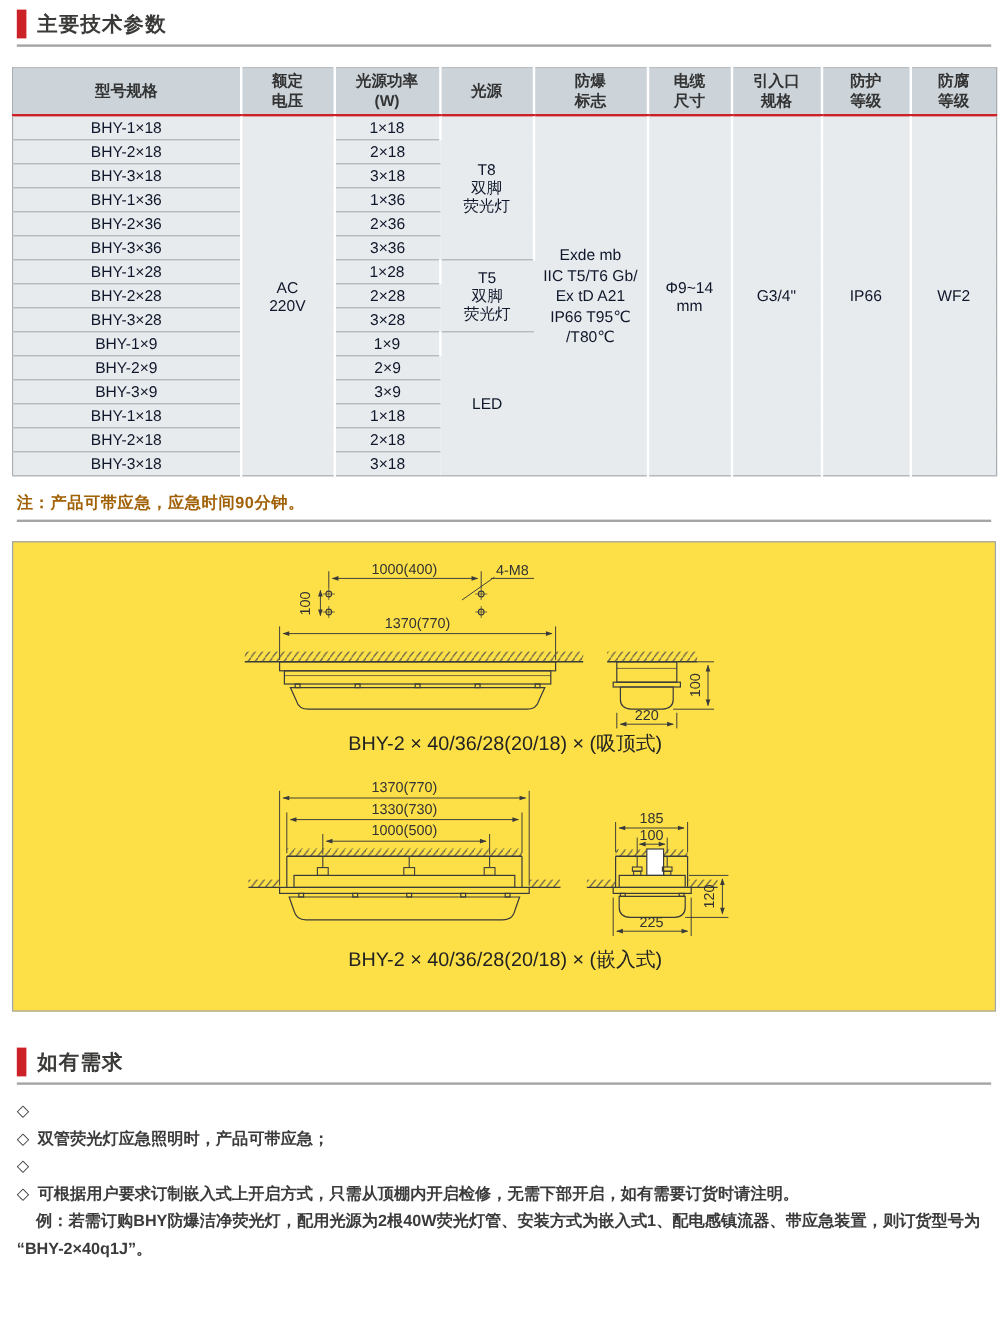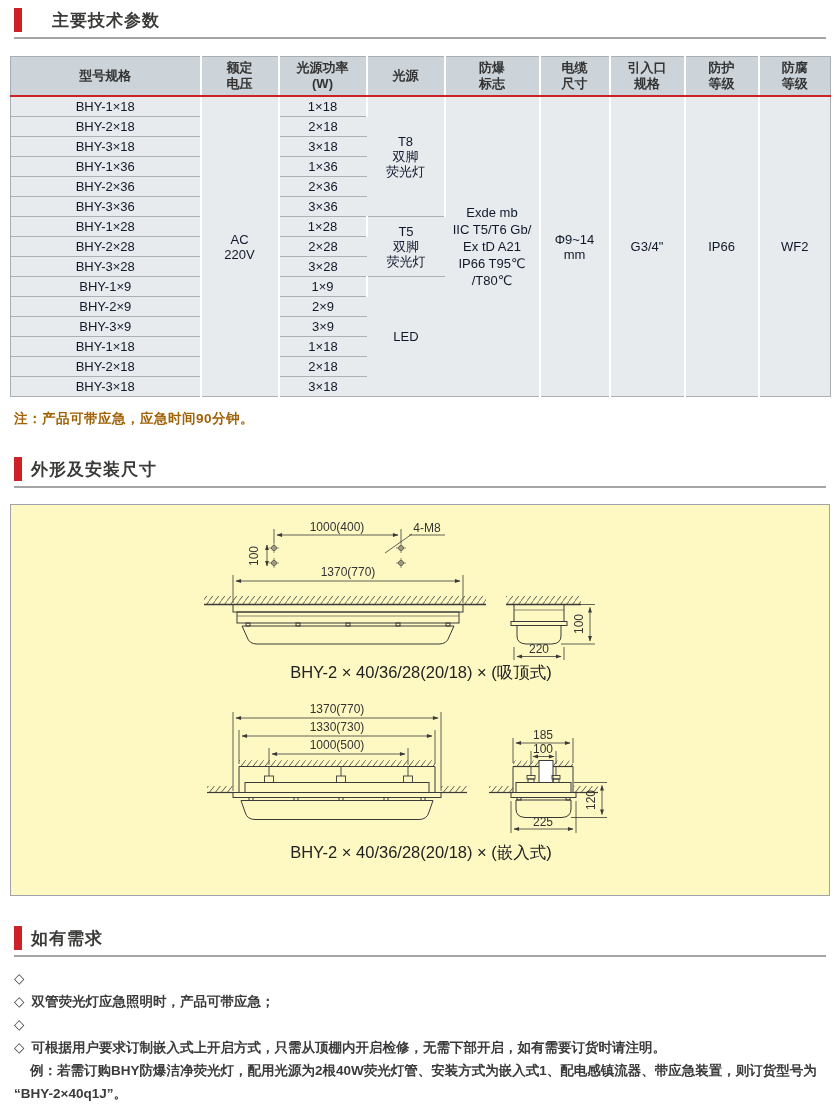--- a/index.html
+++ b/index.html
@@ -10,21 +10,21 @@
     -webkit-font-smoothing:antialiased;
   }
   .page { padding:0 10px; }
 
   
   .sec-head { display:flex; align-items:center; margin:0 4px; }
   .sec-head .bar { width:8px; height:24px; background:#cc2127; margin-right:9px; flex:0 0 auto; }
   .sec-head .ttl { font-size:17px; font-weight:bold; color:#3a3a38; letter-spacing:1px; }
   .rule { margin:5px 4px 0 4px; border-bottom:2px solid #a5a5a5; }
 
-  .sec1 .sec-head { padding-top:8px;gap:21px; }
+  .sec1 .sec-head { padding-top:8px; }
 
   
   table.spec { border-collapse:collapse; table-layout:fixed; width:820px; margin-top:17px;
                border:1px solid #a9aeb2; }
   table.spec th {
     background:#ccd4da; font-size:13px; font-weight:bold; color:#333;
     text-align:center; vertical-align:middle; padding:3px 1px; line-height:16px;
     white-space:pre-line; border-right:2px solid #ffffff; border-bottom:2px solid #cc2127;
   }
   table.spec th:last-child { border-right:none; }
@@ -34,21 +34,21 @@
     border-right:2px solid #ffffff; border-bottom:1px solid #abb0b4;
   }
   table.spec td:last-child { border-right:none; }
   table.spec td.exmark-cell { line-height:17px; }
 
   .note { margin:13px 4px 0 4px; font-size:13.5px; font-weight:bold; color:#a16207; letter-spacing:0.5px; }
 
   .sec2 .sec-head { padding-top:29px; }
 
   
-  .draw-box { margin-top:16px; border:1px solid #9fa4a8; height:390px; width:818px; background:#fef9c3; }
+  .draw-box { margin-top:16px; border:1px solid #9fa4a8; height:390px; width:818px; background:#fde047; }
   svg text { font-family:"Liberation Sans","DejaVu Sans",sans-serif; }
   .dimtxt { font-size:12px; fill:#333; }
   .captxt { font-size:16.5px; fill:#222; }
 
   .sec3 .sec-head { padding-top:30px; }
 
   
   .bullets { margin:14px 4px 0 4px; font-size:13.5px; font-weight:bold; color:#3b3b3b; }
   .bullet-line { display:flex; margin-bottom:8px; line-height:15px; }
   .bullet-line .mk { margin-right:7px; flex:0 0 auto; font-weight:normal; }
@@ -179,24 +179,20 @@
             <td class="model-cell">BHY-3×18</td>
             <td class="power-cell">3×18</td>
           </tr>
         </tbody>
     </table>
 
     <p class="note">注：产品可带应急，应急时间90分钟。</p>
   </section>
 
   <section class="sec2">
-    <div class="sec-head">
-      <span class="bar"></span>
-      <span class="ttl">外形及安装尺寸</span>
-    </div>
     <div class="rule"></div>
 
     <div class="draw-box">
       <svg width="818" height="390" viewBox="0 0 818 390">
         <defs>
           <pattern id="hatch" width="6" height="8" patternUnits="userSpaceOnUse">
             <line x1="-1" y1="9" x2="7" y2="-1" stroke="#4a4a4a" stroke-width="0.9"></line>
           </pattern>
           <marker id="arr" viewBox="0 0 10 10" refX="9" refY="5" markerWidth="9" markerHeight="7" orient="auto-start-reverse">
             <path d="M0,1.5 L10,5 L0,8.5 Z" fill="#3a3a3a"></path>

